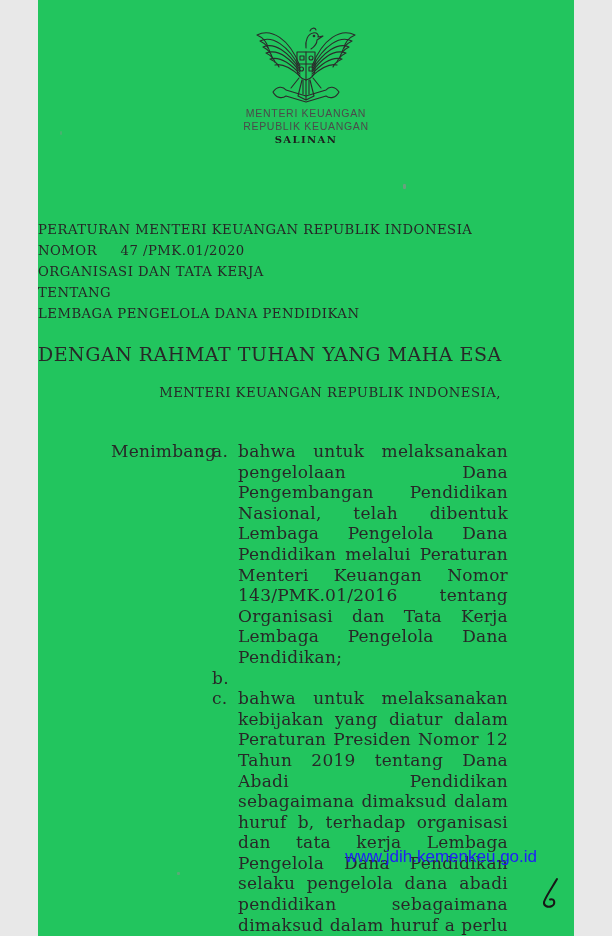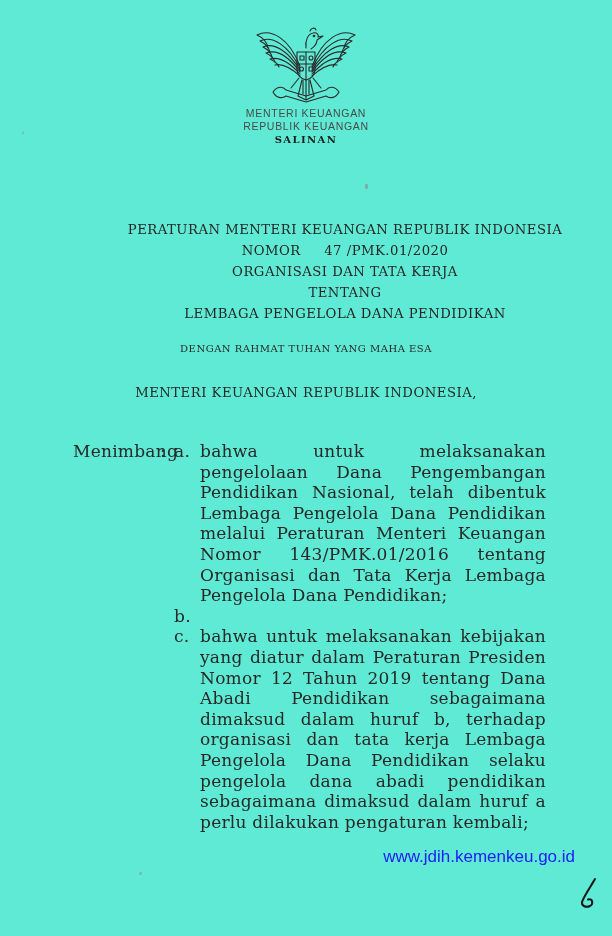--- a/index.html
+++ b/index.html
@@ -1,45 +1,45 @@
 <!DOCTYPE html>
 <html><head>
 <meta charset="utf-8">
 <style>
   html,body { margin:0; padding:0; background:#e8e8e8; }
   .page {
-    position:relative; width:612px; height:936px; margin:0 auto;
-    background:#5eead4; overflow:hidden;
+    position:relative; width:536px; height:936px; margin:0 auto;
+    background:#22c55e; overflow:hidden;
     font-family:"DejaVu Serif", serif; color:#282828;
   }
   
   .emblem { position:absolute; top:22px; left:50%; transform:translateX(-50%); }
   .ministry {
     position:absolute; top:107px; left:0; width:100%; text-align:center;
     font-family:"Liberation Sans", sans-serif; font-size:10.5px; line-height:13px;
     letter-spacing:0.7px; color:#4b4b4b;
   }
   .salinan {
     position:absolute; top:134px; left:0; width:100%; text-align:center;
     font-weight:bold; font-size:10px; letter-spacing:1.4px; color:#1d1d1d;
   }
   
   .title-block {
-    position:absolute; top:219px; left:0; width:100%; text-align:center;
-    font-size:13.2px; line-height:21px; letter-spacing:0.5px; color:#262626;padding-left:39px;
+    position:absolute; top:219px; left:0; width:100%; text-align:left;
+    font-size:13.2px; line-height:21px; letter-spacing:0.5px; color:#262626;
   }
   .pre-space { white-space:pre; }
   
   .invocation {
-    position:absolute; top:343px; left:0; width:100%; text-align:center;
-    font-size:10px; letter-spacing:0.5px;
+    position:absolute; top:343px; left:0; width:100%; 
+    font-size:19px; letter-spacing:0.5px;
   }
   .authority {
     position:absolute; top:385px; left:0; width:100%; text-align:center;
-    font-size:13.2px; letter-spacing:0.5px;
+    font-size:13.2px; letter-spacing:0.5px;padding-left:24px;
   }
   
   .considering {
     position:absolute; top:441px; left:73px; right:66px;
     font-size:17px; line-height:20.6px; letter-spacing:0.25px;
   }
   .c-row { display:grid; grid-template-columns:87px 14px 26px 1fr; align-items:start; }
   .c-text { text-align:justify; }
   
   .watermark {

